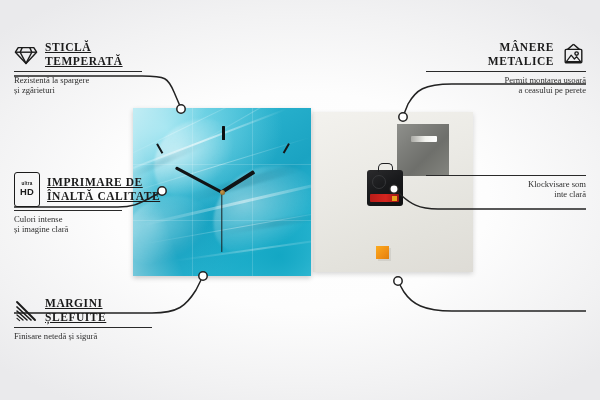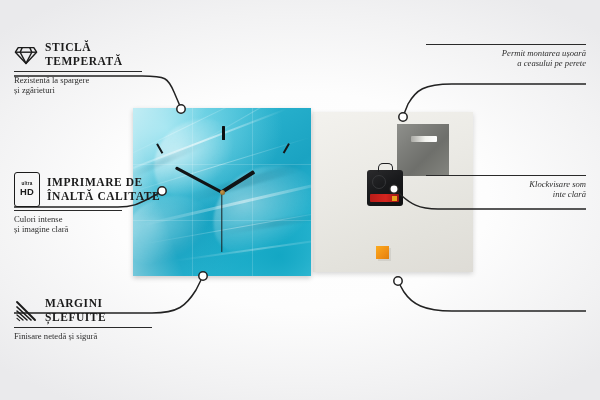--- a/index.html
+++ b/index.html
@@ -203,39 +203,39 @@
 
   .callout .title {
     font-family: "Liberation Serif", serif;
     font-weight: bold;
     font-size: 11.5px;
     letter-spacing: .55px;
     line-height: 13.5px;
     color: #1b1b1b;
     white-space: pre-line;
   }
-  .callout.left  .title { text-align: left; }
+  .callout.left  .title { text-align: left; text-decoration: underline; }
   .callout.right .title { text-align: right; }
 
   .callout .rule {
     height: 1px;
     background: #2a2a2a;
     margin-top: 3px;
   }
 
   .callout .sub {
     font-family: "Liberation Serif", serif;
     font-size: 8.6px;
     line-height: 10.4px;
     color: #2e2e2e;
     margin-top: 3px;
     white-space: pre-line;
   }
   .callout.left  .sub { text-align: left; }
-  .callout.right .sub { text-align: right; font-style: italic; }
+  .callout.right .sub { text-align: right; }
 
   .icon { flex: 0 0 auto; color: #1b1b1b; display: block; }
 
   
   .hd-badge {
     width: 26px; height: 35px;
     border: 1.5px solid #1b1b1b;
     border-radius: 3px;
     display: flex; flex-direction: column;
     align-items: center; justify-content: center;
@@ -375,20 +375,32 @@
         </g>
       </svg>
       <div class="title">MARGINI
 ȘLEFUITE</div>
     </div>
     <div class="rule" style="width:138px;"></div>
     <div class="sub">Finisare netedă și sigură</div>
   </div>
 
   <div class="callout right" style="right:14px; top:41px; width:160px;">
+    <div class="head">
+      <div class="title">MÂNERE
+METALICE</div>
+      <svg class="icon" width="25" height="24" viewBox="0 0 25 24">
+        <g fill="none" stroke="#1b1b1b" stroke-width="1.4" stroke-linejoin="round">
+          <path d="M12.5,1.2 L6.6,6.4 M12.5,1.2 L18.4,6.4"></path>
+          <rect x="4.2" y="6.4" width="16.6" height="13.4" rx="1"></rect>
+          <circle cx="15.6" cy="10.6" r="1.7"></circle>
+          <path d="M5.4,18.6 L10.2,12.2 L13.4,16.0 L15.6,13.6 L19.6,18.6 Z" stroke-width="1.2"></path>
+        </g>
+      </svg>
+    </div>
     <div class="rule" style="width:160px; margin-left:auto;"></div>
     <div class="sub">Permit montarea ușoară
 a ceasului pe perete</div>
   </div>
 
   <div class="callout right" style="right:14px; top:172px; width:160px;">
     <div class="rule" style="width:160px; margin-left:auto;"></div>
     <div class="sub">Klockvisare som
 inte clară</div>
   </div>

